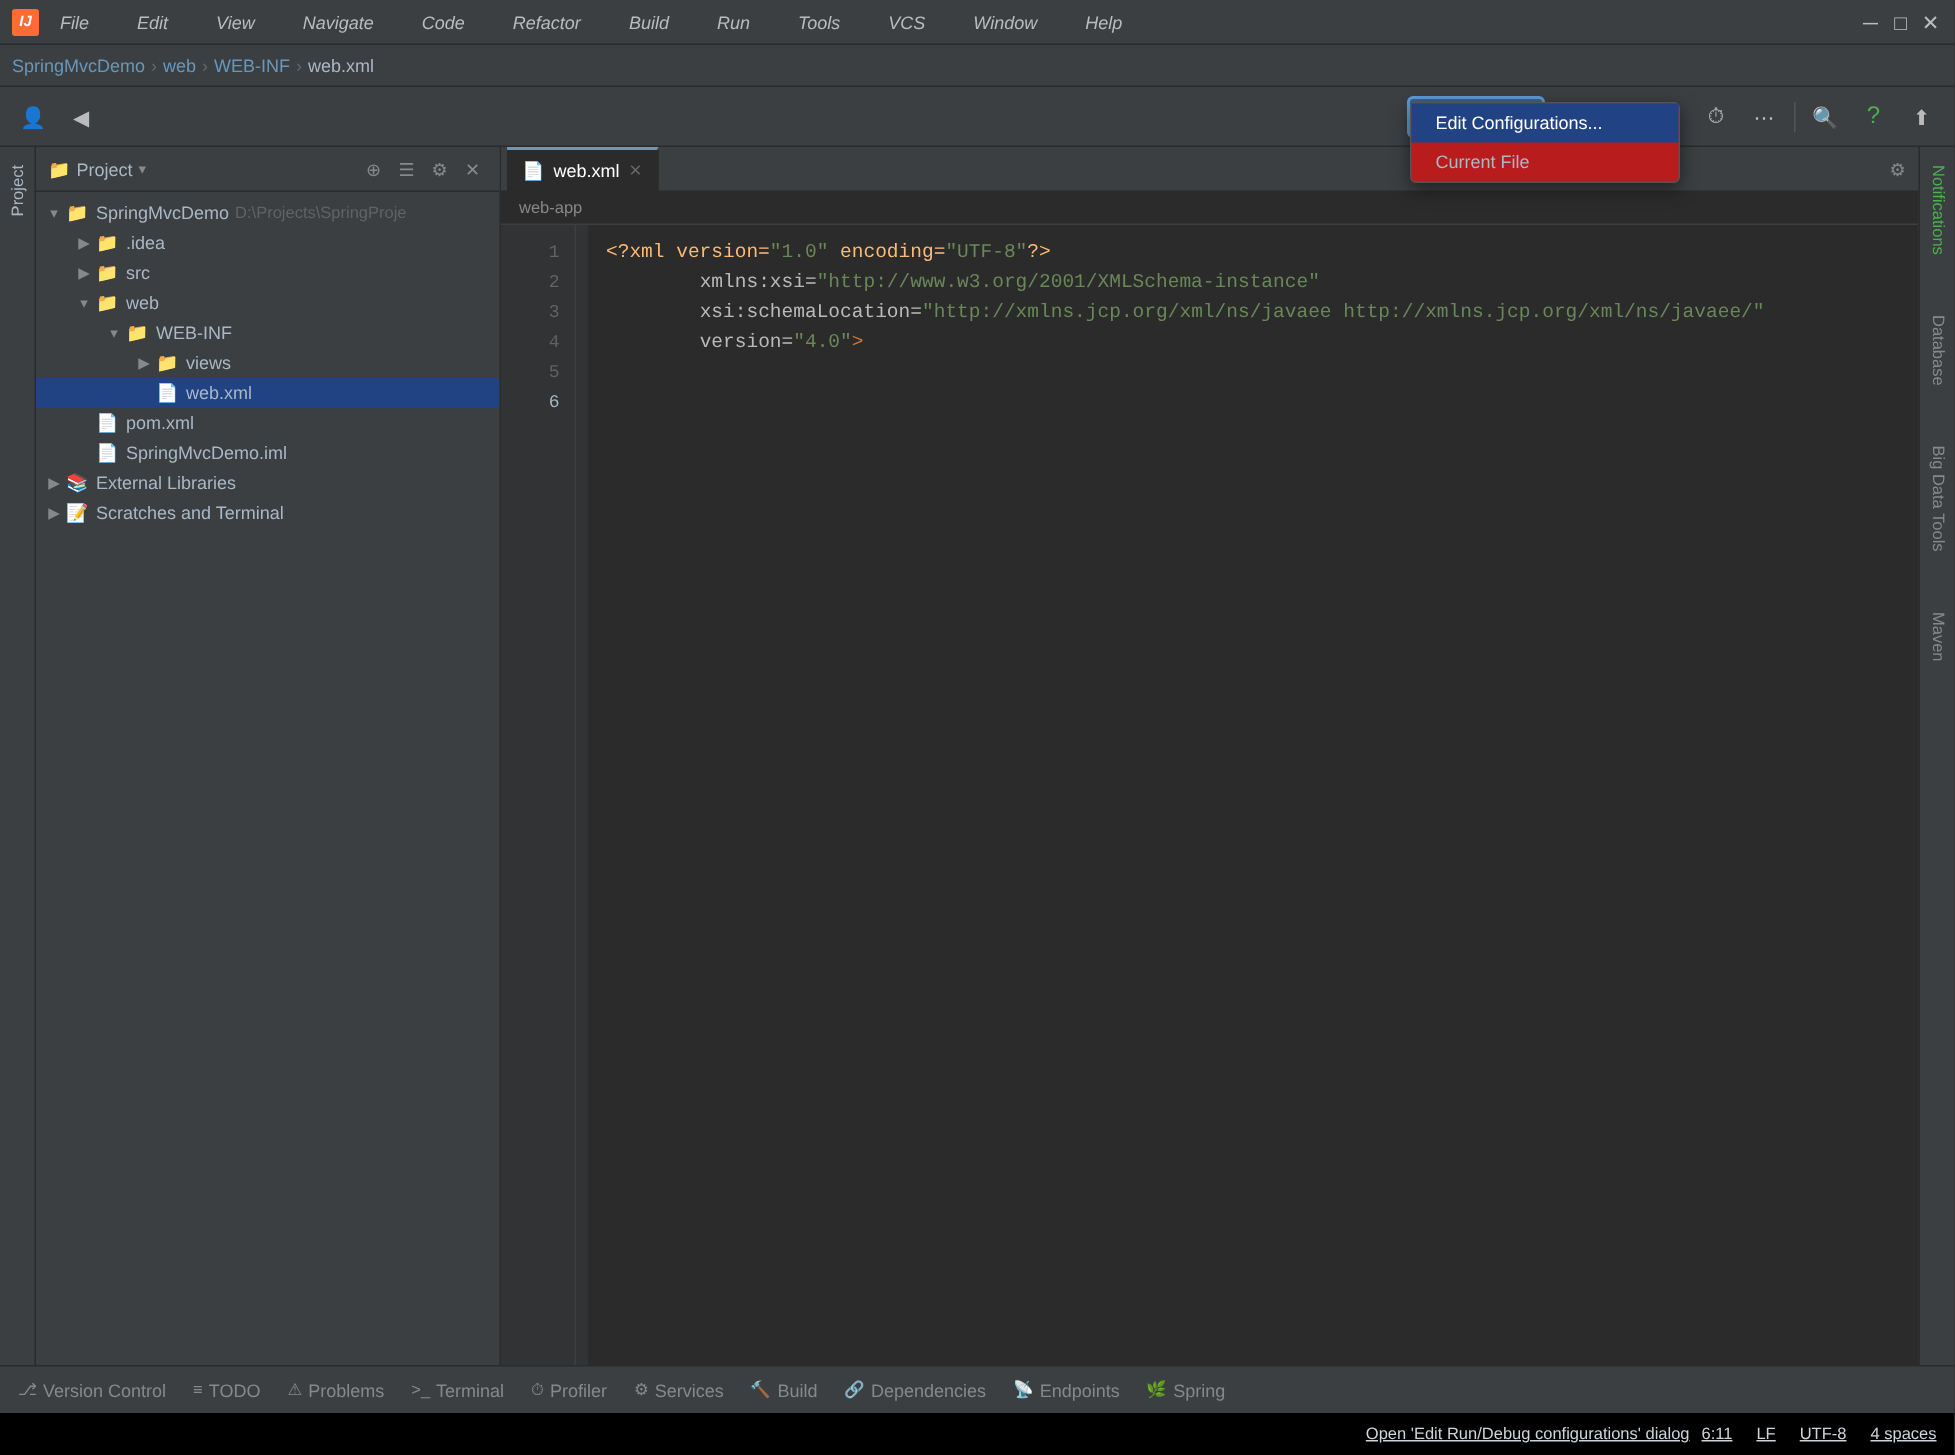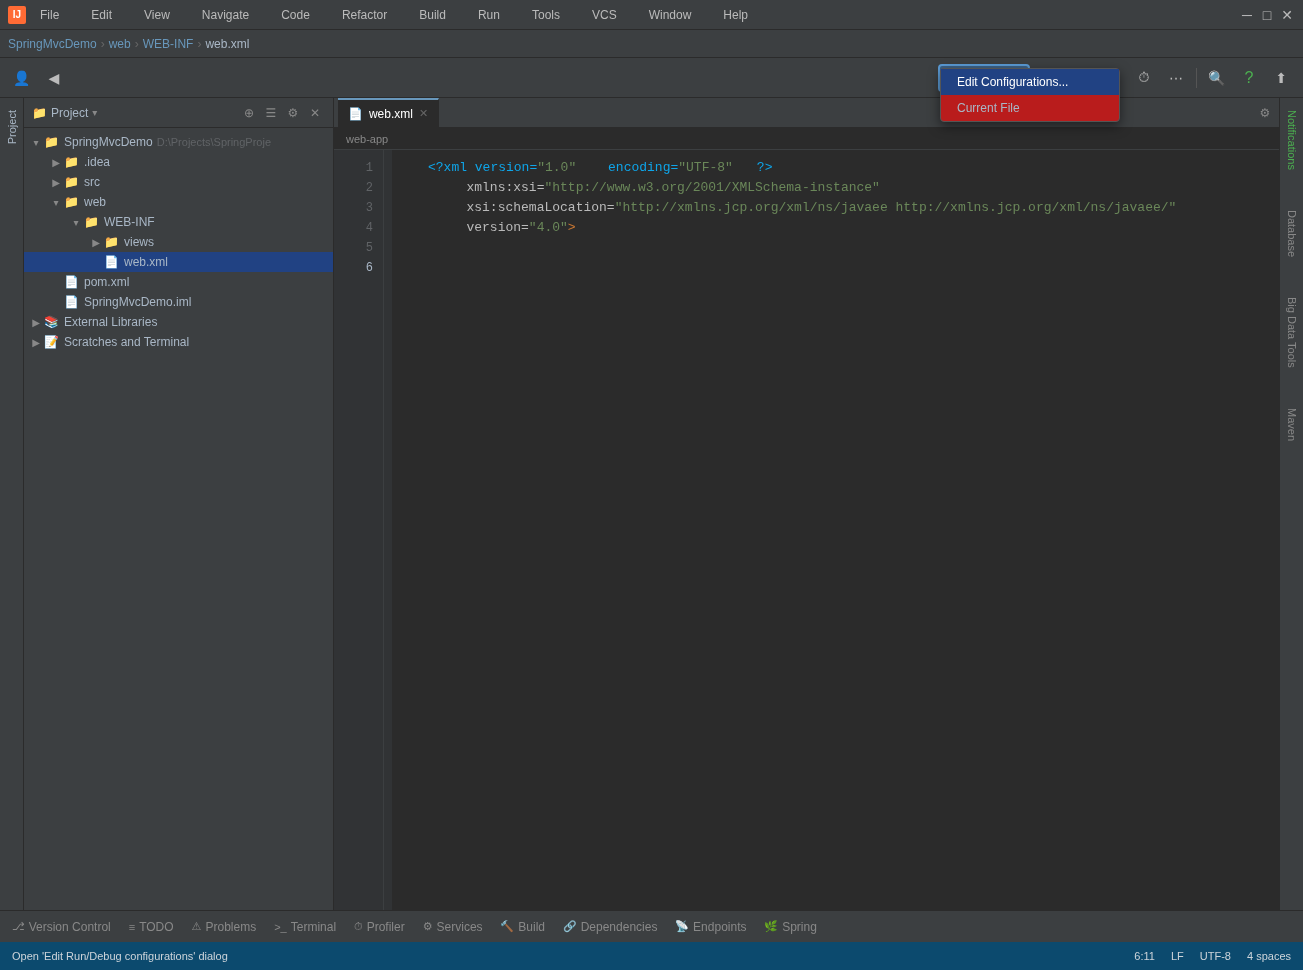--- a/index.html
+++ b/index.html
@@ -4,21 +4,21 @@
   <style>
     * { box-sizing: border-box; margin: 0; padding: 0; }
     body { font-family: 'Segoe UI', Arial, sans-serif; font-size: 12px; background: #3c3f41; color: #a9b7c6; overflow: hidden; width: 1303px; height: 970px; }
 
     
     .title-bar {
       display: flex; align-items: center; justify-content: space-between;
       background: #3c3f41; height: 30px; padding: 0 8px;
       border-bottom: 1px solid #2b2b2b;
     }
-    .title-bar-left { display: flex; align-items: center; gap: 8px; }
+    .title-bar-left { display: flex; align-items: center; gap: 8px; font-style: italic; }
     .title-bar-logo { width: 18px; height: 18px; background: #ff6b35; border-radius: 2px; display: flex; align-items: center; justify-content: center; font-size: 10px; font-weight: bold; color: white; }
     .title-bar-menu { display: flex; gap: 20px; }
     .menu-item { padding: 2px 6px; cursor: pointer; color: #bbb; font-size: 12px; }
     .title-bar-title { color: #bbb; font-size: 12px; flex: 1; text-align: center; }
     .title-bar-controls { display: flex; gap: 4px; }
     .title-btn { width: 16px; height: 16px; border: none; background: none; color: #bbb; cursor: pointer; font-size: 14px; display: flex; align-items: center; justify-content: center; }
 
     
     .breadcrumb-bar {
       display: flex; align-items: center; height: 28px; background: #3c3f41;
@@ -116,40 +116,40 @@
     .editor-content { flex: 1; display: flex; overflow: hidden; }
     .line-numbers {
       width: 50px; background: #313335; padding: 8px 0; text-align: right;
       border-right: 1px solid #3c3f41; flex-shrink: 0;
     }
     .line-number { height: 20px; line-height: 20px; padding-right: 10px; font-size: 12px; color: #606366; font-family: 'Courier New', monospace; }
     .line-number.active { color: #a9b7c6; }
 
     .code-area { flex: 1; padding: 8px 12px; overflow: auto; font-family: 'Courier New', monospace; font-size: 13px; line-height: 20px; }
     .code-line { height: 20px; white-space: nowrap; }
-    .xml-decl { color: #0ea5e9; margin-left: 24px; }
+    .xml-decl { color: #fdba74; }
     .xml-bracket { color: #cc7832; }
     .xml-tag { color: #e8bf6a; }
     .xml-attr-name { color: #bababa; }
     .xml-string { color: #6a8759; }
 
     
     .right-sidebar {
       width: 24px; background: #3c3f41; border-left: 1px solid #2b2b2b;
       display: flex; flex-direction: column; align-items: center; padding: 4px 0; gap: 2px;
     }
     .right-tab {
       writing-mode: vertical-rl; padding: 8px 4px; font-size: 11px; cursor: pointer;
       color: #888; white-space: nowrap; border-radius: 2px;
     }
 
     
     .status-bar {
-      display: flex; align-items: center; justify-content: space-between;
-      height: 28px; background: #0c4a6e; padding: 0 8px; font-size: 11px; color: #cdd4da;
+      display: flex; align-items: center; justify-content: flex-end;
+      height: 28px; background: #000000; padding: 0 8px; font-size: 11px; color: #cdd4da; text-decoration: underline;
     }
     .status-left { display: flex; align-items: center; gap: 8px; }
     .status-right { display: flex; align-items: center; gap: 8px; }
     .status-item { cursor: pointer; padding: 0 4px; }
 
     
     .bottom-tabs {
       display: flex; align-items: center; background: #3c3f41;
       border-top: 1px solid #2b2b2b; height: 32px; padding: 0 4px; gap: 2px;
     }

